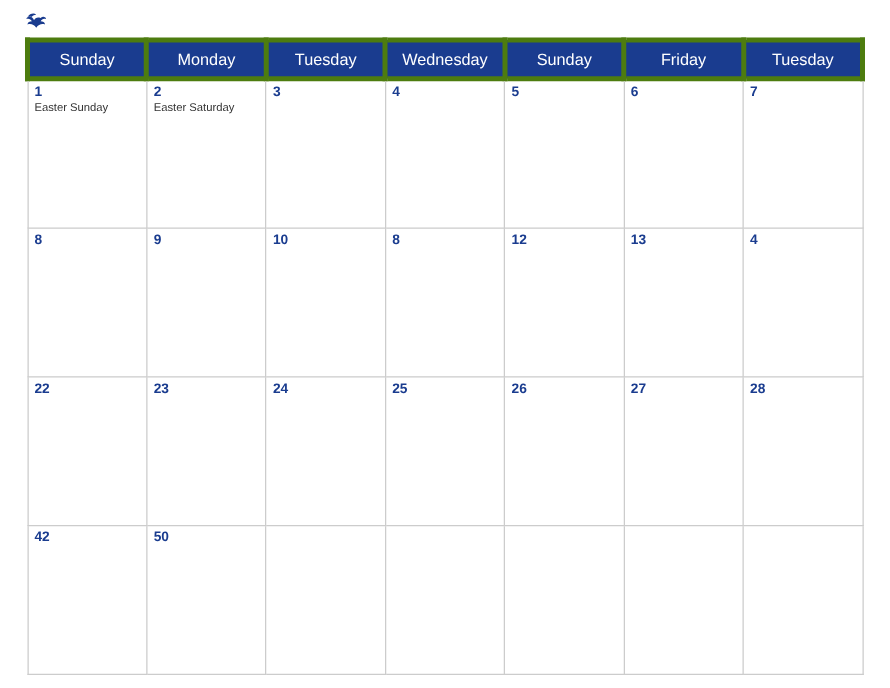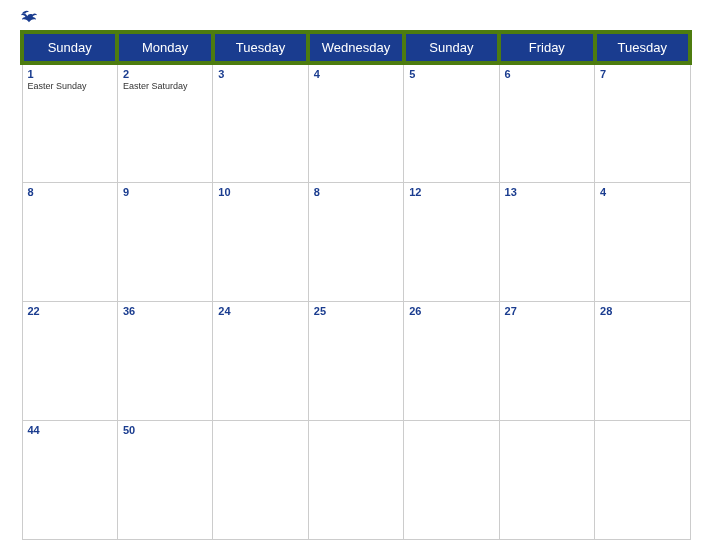--- a/index.html
+++ b/index.html
@@ -193,41 +193,41 @@
         </td>
         <td>
           <span class="day-number">4</span>
         </td>
       </tr>
       <tr>
         <td>
           <span class="day-number">22</span>
         </td>
         <td>
-          <span class="day-number">36</span>
+          <span class="day-number">23</span>
         </td>
         <td>
           <span class="day-number">24</span>
         </td>
         <td>
           <span class="day-number">25</span>
         </td>
         <td>
           <span class="day-number">26</span>
         </td>
         <td>
           <span class="day-number">27</span>
         </td>
         <td>
           <span class="day-number">28</span>
         </td>
       </tr>
       <tr>
         <td>
-          <span class="day-number">44</span>
+          <span class="day-number">42</span>
         </td>
         <td>
           <span class="day-number">50</span>
         </td>
         <td class="empty-cell"></td>
         <td class="empty-cell"></td>
         <td class="empty-cell"></td>
         <td class="empty-cell"></td>
         <td class="empty-cell"></td>
       </tr>

